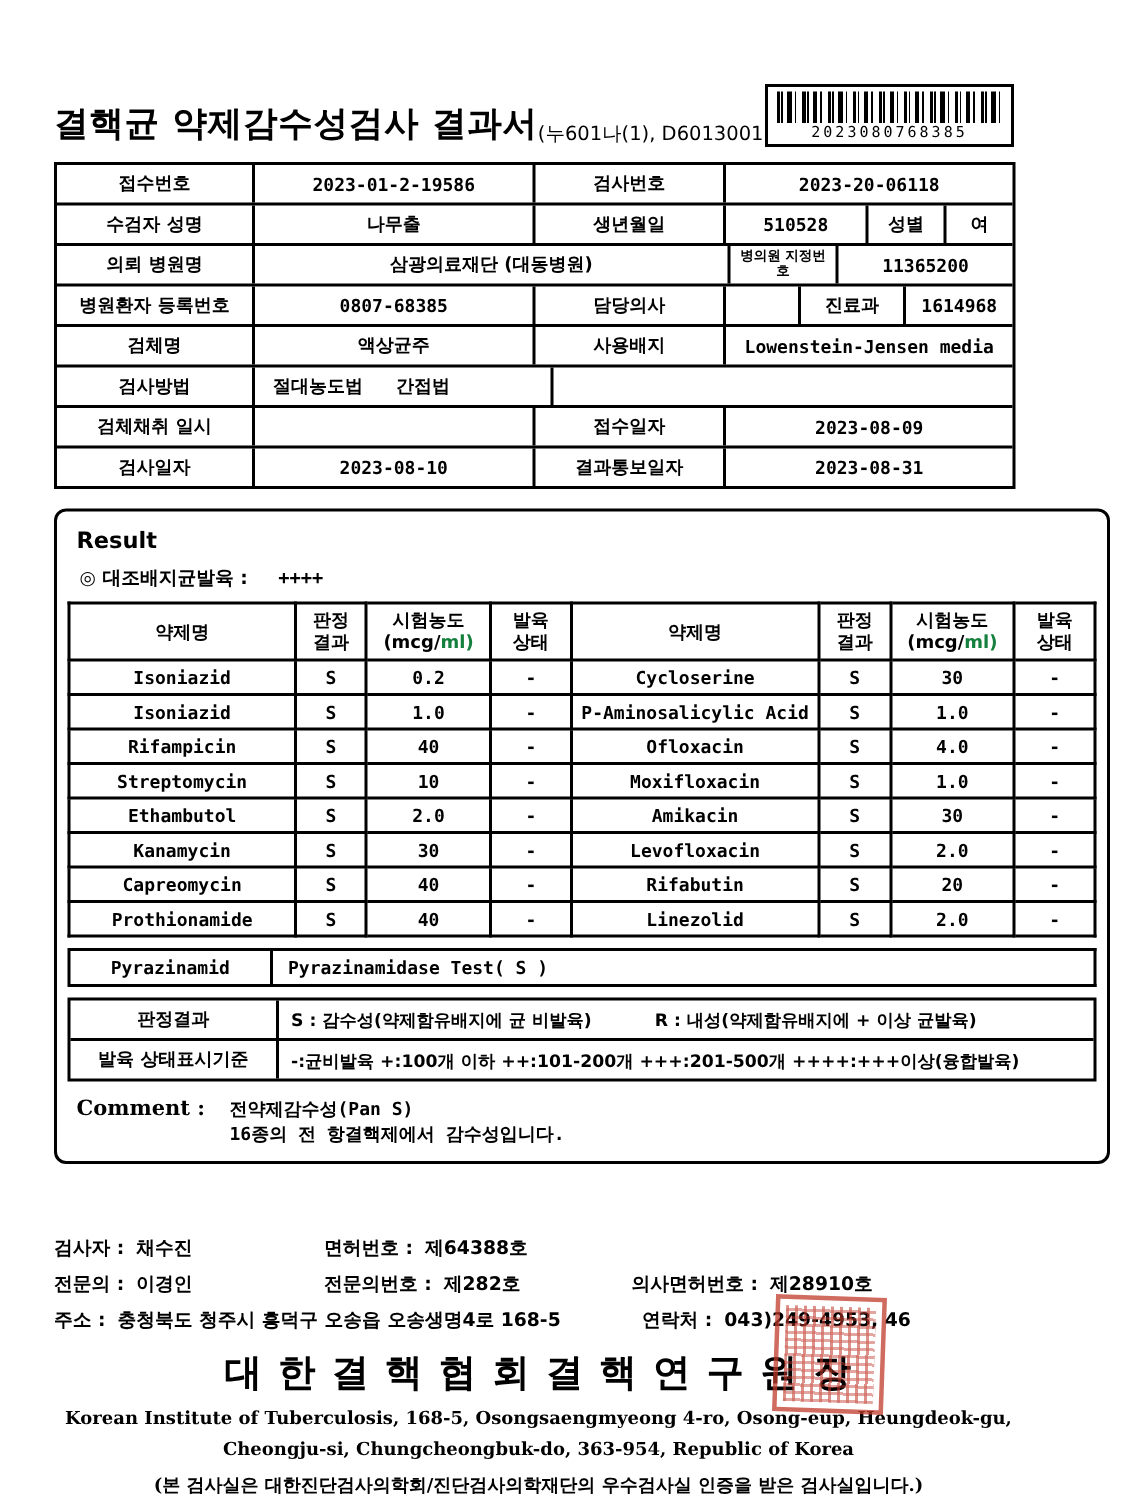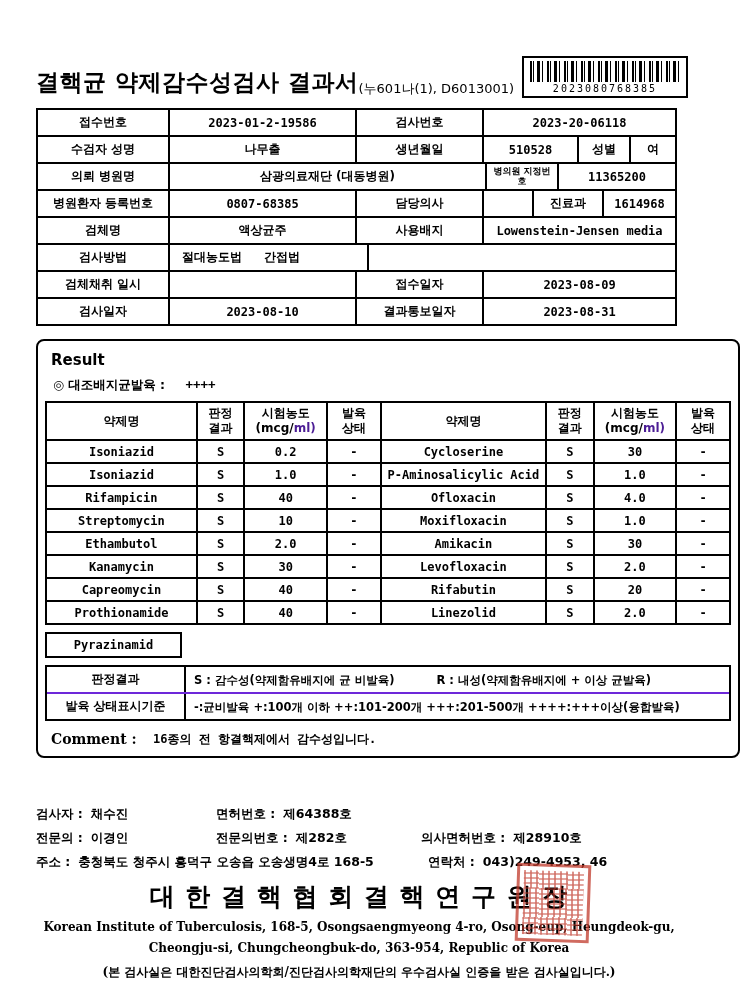--- a/index.html
+++ b/index.html
@@ -6,21 +6,21 @@
   body{width:756px;height:1001px;background:#fff;color:#000;overflow:hidden;
        font-family:"DejaVu Sans","Liberation Sans",sans-serif;}
   .page{position:relative;width:716px;height:1001px;background:#fff;}
   .content{padding:60px 34px 0 36px;}
   .mono{font-family:"DejaVu Sans Mono","Liberation Mono",monospace;}
 
   
   .header-row{display:flex;align-items:flex-end;height:38px;margin-bottom:10px;}
   .title{font-size:23px;font-weight:bold;letter-spacing:.5px;white-space:nowrap;}
   .title-sub{font-size:13px;font-weight:normal;}
-  .barcode{position:absolute;top:56px;right:28px;border:2px solid #000;background:#fff;
+  .barcode{position:absolute;top:56px;right:40px;border:2px solid #000;background:#fff;
            padding:3px 6px 2px;text-align:center;margin-left:20px;}
   .barcode-bars{width:150px;height:21px;
      background:repeating-linear-gradient(90deg,#000 0 2px,#fff 2px 3px,#000 3px 4px,#fff 4px 7px,
                 #000 7px 10px,#fff 10px 12px,#000 12px 13px,#fff 13px 17px);}
   .barcode-num{font-size:10px;letter-spacing:2px;margin-top:1px;font-family:"DejaVu Sans Mono",monospace;}
 
   
   .info-table{border:2px solid #000;width:637px;}
   .irow{display:flex;border-bottom:2px solid #000;}
   .irow:last-child{border-bottom:none;}
@@ -35,30 +35,30 @@
 
   
   .result-box{border:2px solid #000;border-radius:8px;width:686px;margin-top:13px;padding:8px 7px 8px;}
   .result-heading{font-size:15px;font-weight:bold;margin:2px 0 8px 6px;}
   .control-line{font-size:12.5px;font-weight:bold;margin:0 0 7px 8px;}
   .control-line .val{margin-left:16px;font-family:"DejaVu Sans Mono",monospace;}
   .drug-table{border-collapse:collapse;width:100%;table-layout:fixed;}
   .drug-table th,.drug-table td{border:2px solid #000;text-align:center;font-weight:bold;}
   .drug-table th{font-size:12px;padding:3px 0;line-height:1.25;}
   .th-line{display:block;}
-  .blue{color:#4c1d95;}
+  .blue{color:#15803d;}
   .drug-table td{font-size:12px;font-family:"DejaVu Sans Mono","Liberation Mono",monospace;
                  height:19px;padding:1px 0;overflow:hidden;white-space:nowrap;}
   .pz-row{display:flex;margin-top:7px;}
   .pz-label{width:133px;border:2px solid #000;height:22px;display:flex;align-items:center;justify-content:center;
             font-weight:bold;font-size:12px;font-family:"DejaVu Sans Mono",monospace;}
   .pz-value{flex:1;border:2px solid #000;border-left:none;height:22px;display:flex;align-items:center;
             padding-left:10px;font-weight:bold;font-size:12px;font-family:"DejaVu Sans Mono",monospace;}
   .legend{border:2px solid #000;margin-top:7px;}
-  .legend-row{display:flex;border-bottom:2px solid #6d28d9;}
+  .legend-row{display:flex;border-bottom:2px solid #000000;}
   .legend-row:last-child{border-bottom:none;}
   .legend-label{width:133px;border-right:2px solid #000;display:flex;align-items:center;justify-content:center;
                 font-size:12px;font-weight:bold;padding:4px 2px;text-align:center;}
   .legend-content{flex:1;display:flex;align-items:flex-end;font-size:11.5px;font-weight:bold;padding:4px 8px;}
   .legend-content .second{margin-left:42px;}
   .comment-row{display:flex;margin-top:10px;padding-left:6px;}
   .comment-label{font-size:14px;font-weight:bold;width:102px;font-family:"DejaVu Serif","Liberation Serif",serif;}
   .comment-lines{font-size:12px;font-weight:bold;line-height:1.45;font-family:"DejaVu Sans Mono",monospace;}
 
   
@@ -279,39 +279,41 @@
               <td>Linezolid</td>
               <td>S</td>
               <td>2.0</td>
               <td>-</td>
             </tr>
           </tbody>
       </table>
 
       <div class="pz-row">
         <div class="pz-label">Pyrazinamid</div>
+        <div class="pz-value">Pyrazinamidase Test( S  )</div>
       </div>
 
       <div class="legend">
         <div class="legend-row">
           <div class="legend-label">판정결과</div>
           <div class="legend-content">
             <span>S : 감수성(약제함유배지에 균 비발육)</span>
             <span class="second">R : 내성(약제함유배지에 + 이상 균발육)</span>
           </div>
         </div>
         <div class="legend-row">
           <div class="legend-label">발육 상태표시기준</div>
           <div class="legend-content">-:균비발육  +:100개 이하  ++:101-200개  +++:201-500개  ++++:+++이상(융합발육)</div>
         </div>
       </div>
 
       <div class="comment-row">
         <div class="comment-label">Comment :</div>
         <div class="comment-lines">
+          <div>전약제감수성(Pan S)</div>
           <div>16종의 전 항결핵제에서 감수성입니다.</div>
         </div>
       </div>
     </div>
 
     <div class="footer">
       <div class="f-line">
         <span class="fw180"><span>검사자 :</span><span class="f-val">채수진</span></span>
         <span><span>면허번호 :</span><span class="f-val">제64388호</span></span>
       </div>

